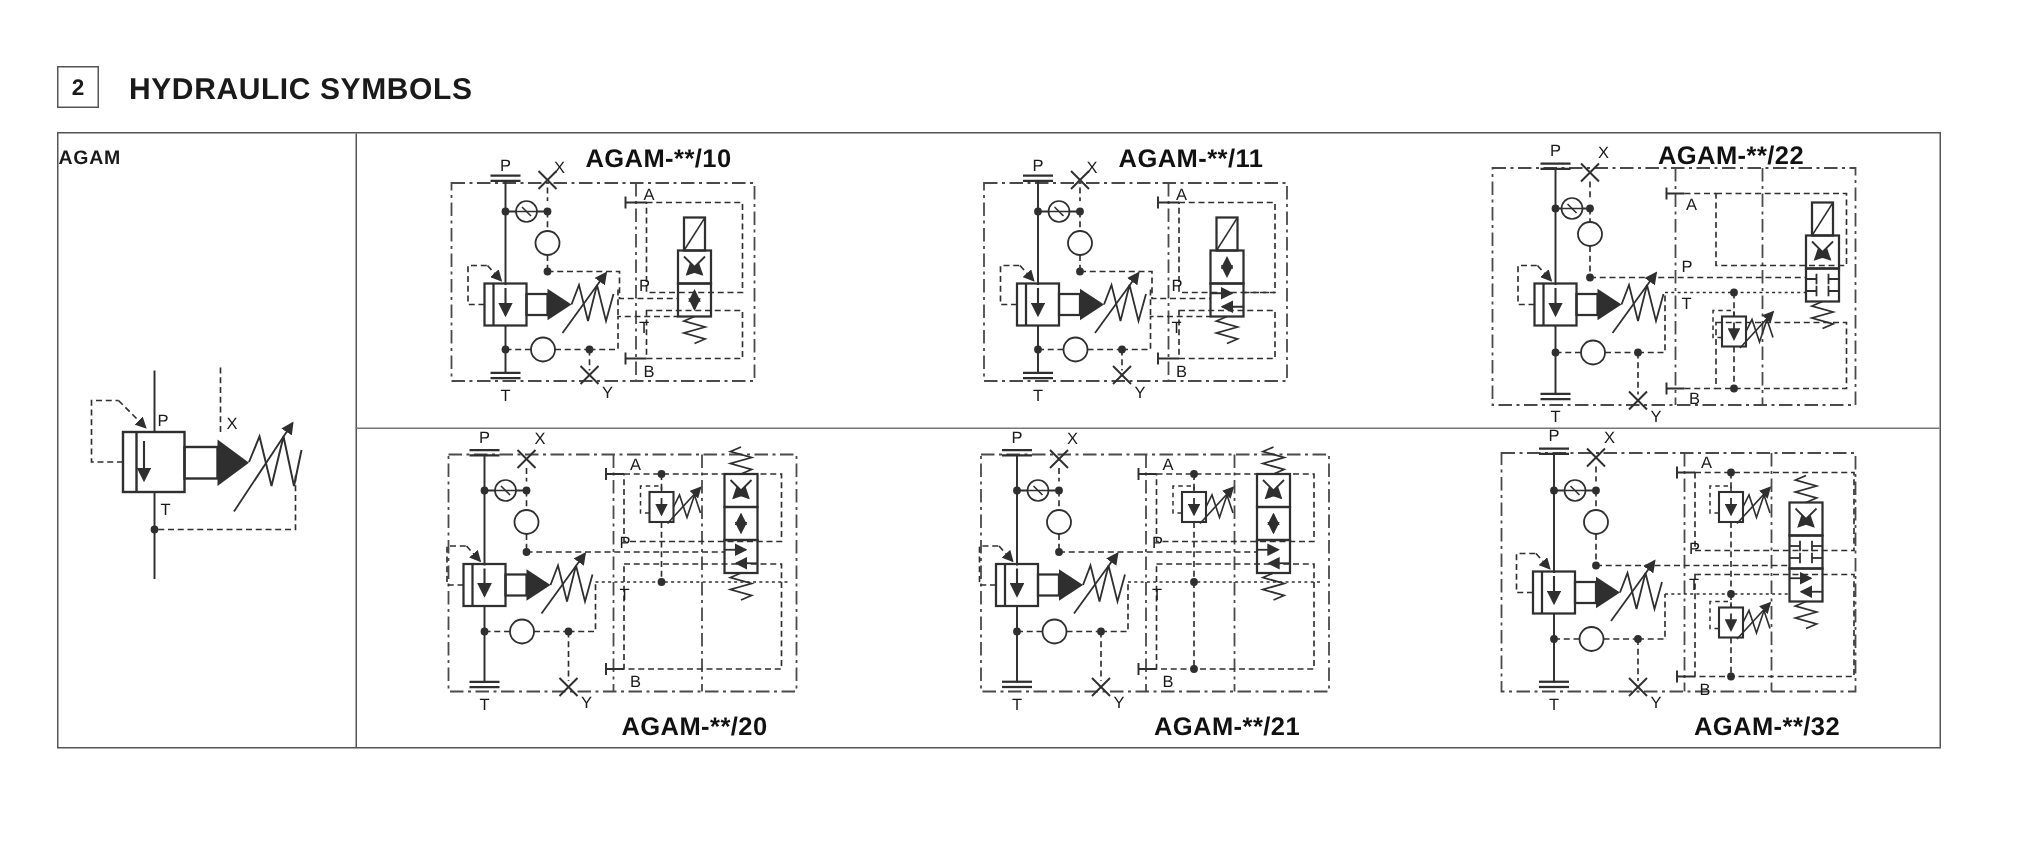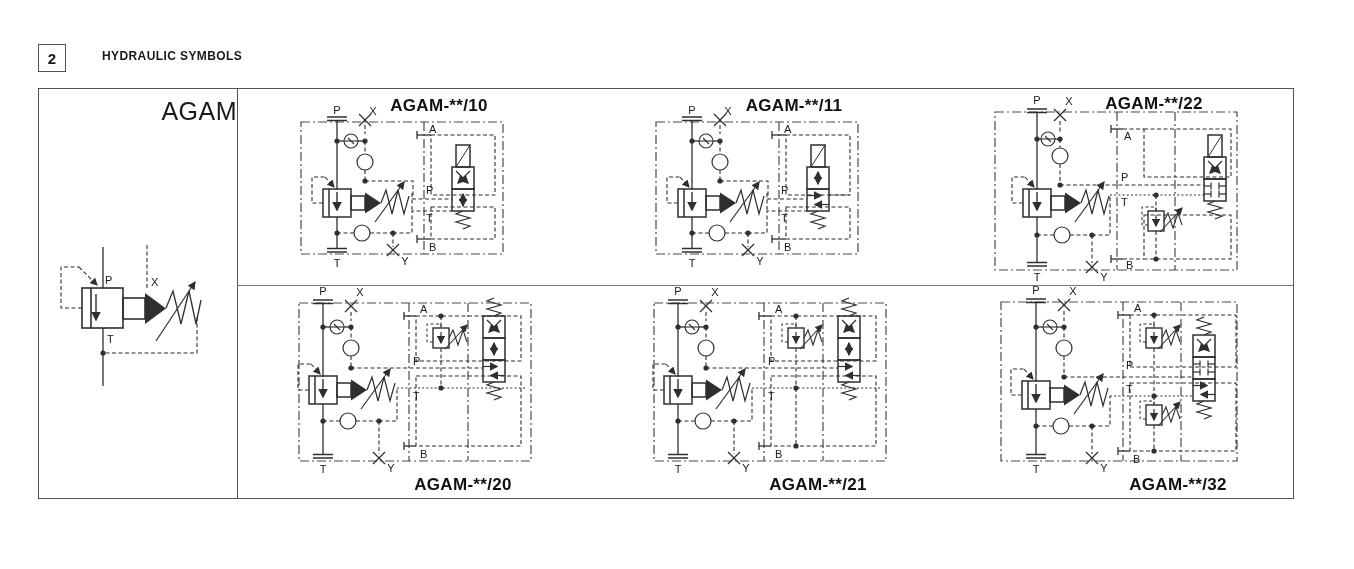--- a/index.html
+++ b/index.html
@@ -1,23 +1,23 @@
 <!DOCTYPE html>
 <html><head>
 <meta charset="utf-8">
 <style>
   html,body{margin:0;padding:0;background:#fff;}
   .page{position:relative;width:1354px;height:569px;background:#fff;overflow:hidden;
         font-family:"Liberation Sans",sans-serif;color:#1a1a1a;}
   .secnum{position:absolute;left:38px;top:44px;width:26px;height:26px;border:1.6px solid #555;
           display:flex;align-items:center;justify-content:center;font-weight:bold;font-size:15px;background:#fff;}
-  .hdr{position:absolute;left:86px;top:49px;font-weight:bold;font-size:12px;letter-spacing:.4px;margin-left:16px;}
+  .hdr{position:absolute;left:86px;top:49px;font-weight:bold;font-size:20px;letter-spacing:.4px;}
   .tbl{position:absolute;left:38px;top:88px;width:1254px;height:409px;border:1.5px solid #555;background:#fff;}
   .leftcol{position:absolute;left:0;top:0;width:198px;height:409px;border-right:1.4px solid #555;}
-  .fam{position:absolute;top:8px;left:0;width:100%;text-align:right;font-weight:normal;font-size:25px;letter-spacing:.5px;}
+  .fam{position:absolute;top:8px;left:0;width:100%;text-align:left;font-weight:bold;font-size:13px;letter-spacing:.5px;}
   .famsvg{position:absolute;left:0;top:0;}
   .rowdiv{position:absolute;left:198px;top:196px;width:1056px;height:0;border-top:1.2px solid #777;}
   .panel{position:absolute;}
   svg text{font-family:"Liberation Sans",sans-serif;}
   .pt{font-size:11px;fill:#1a1a1a;}
   .ti{font-size:17px;font-weight:bold;fill:#111;letter-spacing:.3px;}
   .ln{stroke:#2f2f2f;stroke-width:1.3;fill:none;}
   .th{stroke:#2f2f2f;stroke-width:1.6;fill:none;}
   .dd{stroke:#4a4a4a;stroke-width:1.2;fill:none;stroke-dasharray:9 3 2 3;}
   .da{stroke:#2f2f2f;stroke-width:1.1;fill:none;stroke-dasharray:4 2.5;}

